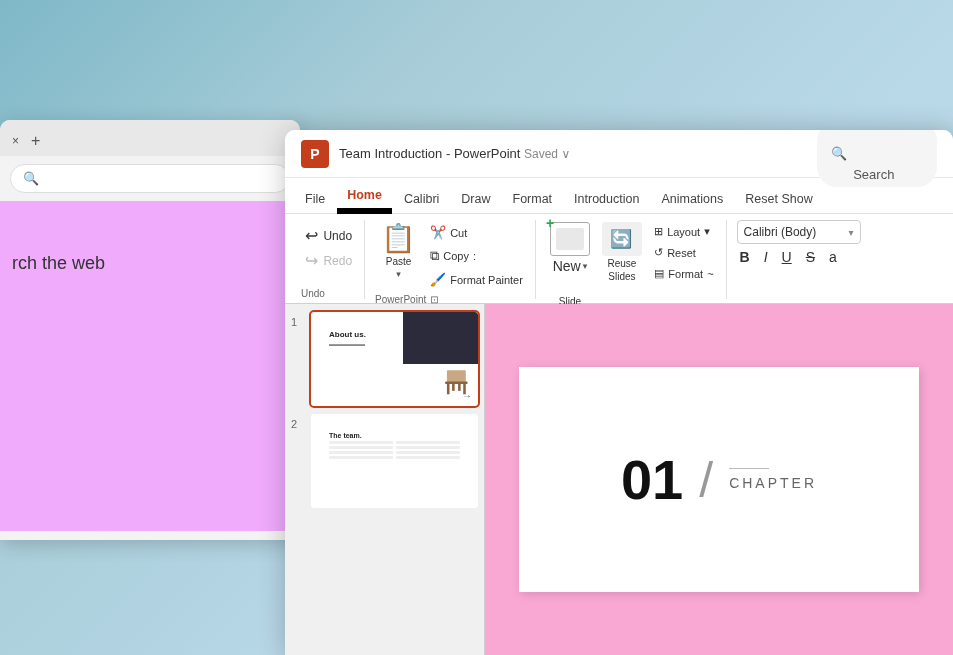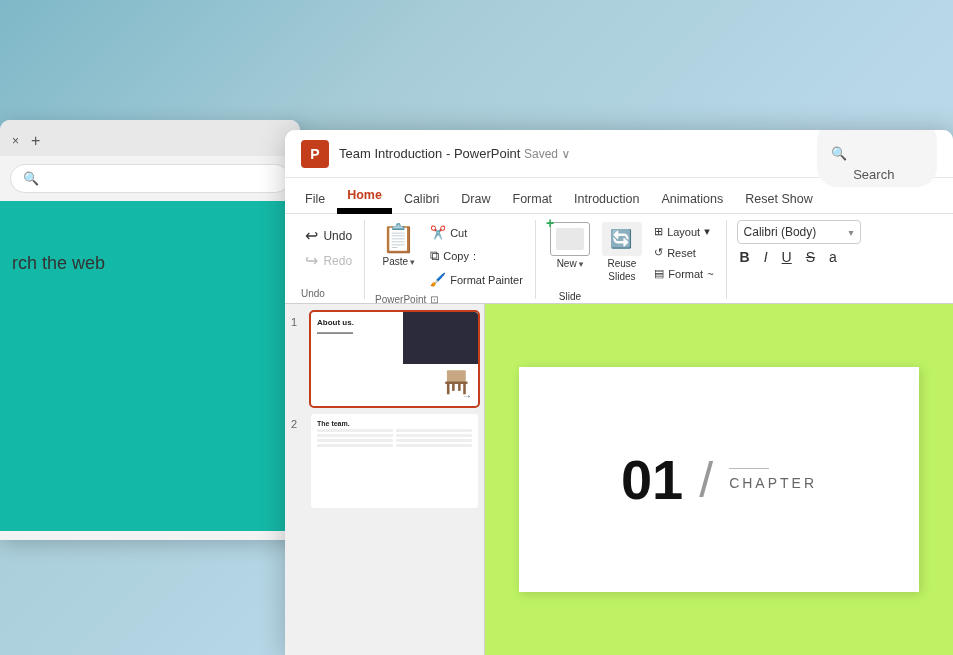--- a/index.html
+++ b/index.html
@@ -57,21 +57,21 @@
     .browser-addressbar-icon {
       color: #888;
       font-size: 13px;
     }
     .browser-addressbar-text {
       font-size: 13px;
       color: #666;
     }
     .browser-content {
       padding: 12px;
-      background: #14b8a6;
+      background: #f0abfc;
       height: calc(100% - 90px);
     }
     .browser-search-text {
       font-size: 18px;
       color: #333;
       margin-top: 40px;
     }
 
     
     .ppt-window {
@@ -334,21 +334,21 @@
       border-radius: 3px;
       overflow: hidden;
       cursor: pointer;
     }
     .slide-preview.active {
       outline: 2px solid #c43e1c;
     }
     .slide-preview-inner {
       width: 100%;
       aspect-ratio: 16/9;
-      padding: 6px;
+      padding: 18px;
       position: relative;
     }
 
     
     .s1-about {
       font-size: 8px;
       font-weight: bold;
       color: #222;
       margin-bottom: 2px;
     }
@@ -396,21 +396,21 @@
       margin-bottom: 2px;
       border-radius: 1px;
     }
 
     
     .slide-view {
       flex: 1;
       display: flex;
       align-items: center;
       justify-content: center;
-      background: #bef264;
+      background: #f9a8d4;
       padding: 20px;
     }
     .main-slide {
       background: white;
       width: 100%;
       max-width: 400px;
       aspect-ratio: 16/9;
       box-shadow: 2px 2px 10px rgba(0,0,0,0.15);
       display: flex;
       align-items: center;
@@ -505,21 +505,21 @@
         <span class="icon" style="font-size:16px;">↪</span>
         <span>Redo</span>
       </div>
       <div class="undo-group-label">Undo</div>
     </div>
 
     <div class="clipboard-group">
       <div class="clipboard-top">
         <div class="paste-btn">
           <span class="icon" style="font-size:28px;">📋</span>
-          <div style="display:flex;align-items:center;gap:2px;">
+          <div style="display:flex;align-items:center;gap:2px;flex-direction:column;">
             <span class="label">Paste</span>
             <span class="arrow">▾</span>
           </div>
         </div>
         <div class="clipboard-right">
           <div class="ribbon-btn-small">
             <span class="icon">✂️</span>
             <span>Cut</span>
           </div>
           <div class="ribbon-btn-small">
@@ -541,21 +541,21 @@
 
     <div class="slides-group">
       <div class="slides-top">
 
         <div style="display:flex;flex-direction:column;align-items:center;gap:2px;cursor:pointer;padding:2px 4px;">
           <div style="position:relative;width:40px;height:34px;border:1.5px solid #aaa;border-radius:3px;background:white;display:flex;align-items:center;justify-content:center;">
             <span style="font-size:12px;color:#2da852;font-weight:bold;position:absolute;top:-8px;left:-5px;font-size:14px;">+</span>
             <div style="width:28px;height:22px;background:#e8e8e8;border-radius:2px;"></div>
           </div>
           <div style="display:flex;align-items:center;gap:2px;">
-            <span style="font-size:10px;color:#333;">New</span>
+            <span style="font-size:14px;color:#333;">New</span>
             <span style="font-size:9px;color:#555;">▾</span>
           </div>
           <span style="font-size:10px;color:#333;margin-top:20px;">Slide</span>
         </div>
 
         <div style="display:flex;flex-direction:column;align-items:center;gap:2px;cursor:pointer;padding:2px 4px;">
           <div style="width:40px;height:34px;background:#f0f0f0;border-radius:3px;display:flex;align-items:center;justify-content:center;font-size:18px;">🔄</div>
           <span style="font-size:10px;color:#333;text-align:center;">Reuse</span>
           <span style="font-size:10px;color:#333;text-align:center;">Slides</span>
         </div>

